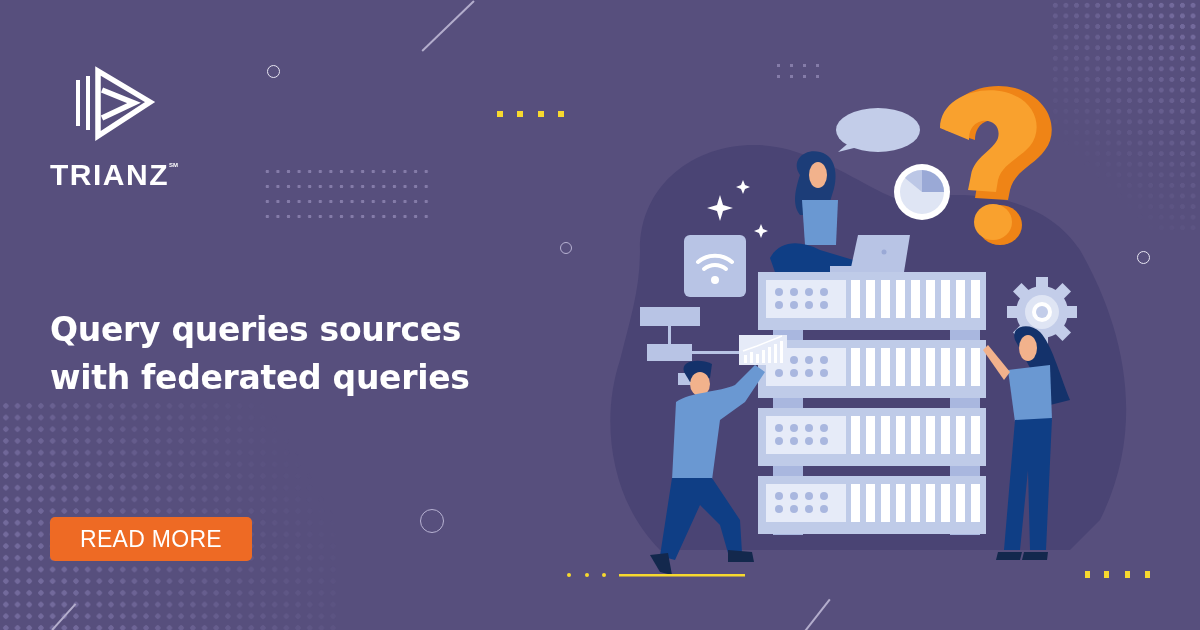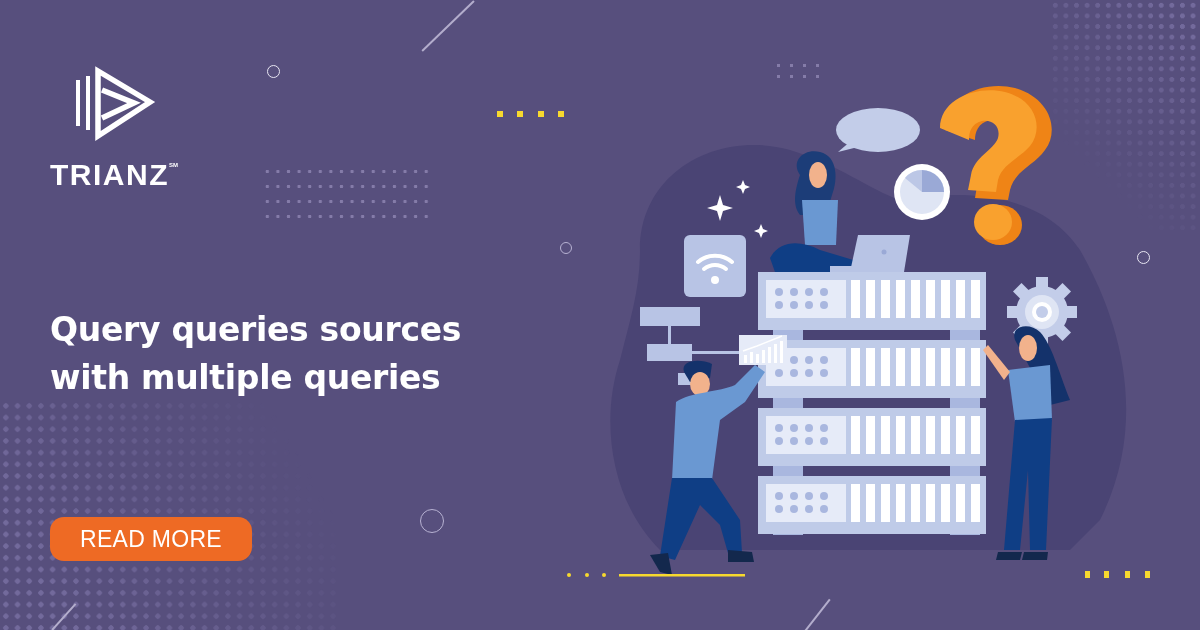--- a/index.html
+++ b/index.html
@@ -21,21 +21,21 @@
   .ysq { position:absolute; width:6px; height:6px; background:#f7d92e; }
   .diag { position:absolute; height:1.5px; background:#b3adcc; transform-origin:left center; }
 
   .logo { position:absolute; left:50px; top:66px; width:140px; }
   .logo-word { position:absolute; left:50px; top:158px; color:#ffffff; font-family:"Liberation Sans",sans-serif; font-weight:700; font-size:30px; letter-spacing:1.5px; }
   .logo-word sup { font-size:6px; vertical-align:top; position:relative; top:4px; letter-spacing:0; }
 
   .headline { position:absolute; left:50px; top:306px; width:520px; color:#ffffff; font-family:"DejaVu Sans",sans-serif; font-weight:700; font-size:33px; line-height:48px; letter-spacing:-0.3px; }
   .headline div { white-space:nowrap; }
 
-  .cta { position:absolute; left:50px; top:517px; width:202px; height:44px; background:#ee6a24; border-radius:14px; color:#ffffff;
+  .cta { position:absolute; left:50px; top:517px; width:202px; height:44px; background:#ee6a24; border-radius:5px; color:#ffffff;
          font-family:"Liberation Sans",sans-serif; font-size:23px; display:flex; align-items:center; justify-content:center; letter-spacing:0.3px; cursor:pointer; }
 
   .illus { position:absolute; left:0; top:0; width:1200px; height:630px; }
 </style>
 </head>
 <body>
 
 <div class="canvas">
 
   <div class="halftone-tr"></div>
@@ -69,21 +69,21 @@
       <path d="M48 5 L100 36 L48 70 Z"></path>
       <path d="M52 24 L84 37 L52 52"></path>
     </g>
   </svg>
   <div class="logo-word">
     <span>TRIANZ</span><sup>SM</sup>
   </div>
 
   <div class="headline">
     <div>Query queries sources</div>
-    <div>with multiple queries</div>
+    <div>with federated queries</div>
   </div>
 
   <a class="cta">READ MORE</a>
 
   <svg class="illus" viewBox="0 0 1200 630" width="1200" height="630">
 
     <path d="M640 250 C 640 170, 720 130, 790 150 C 840 165, 870 190, 900 200 C 960 190, 1040 190, 1080 250 C 1120 320, 1150 420, 1100 520 L 1070 550 L 660 550 C 610 500, 600 420, 620 360 C 630 320, 640 290, 640 250 Z" fill="#4a4474"></path>
 
     <g>
       <ellipse cx="878" cy="130" rx="42" ry="22" fill="#c3cde9"></ellipse>

